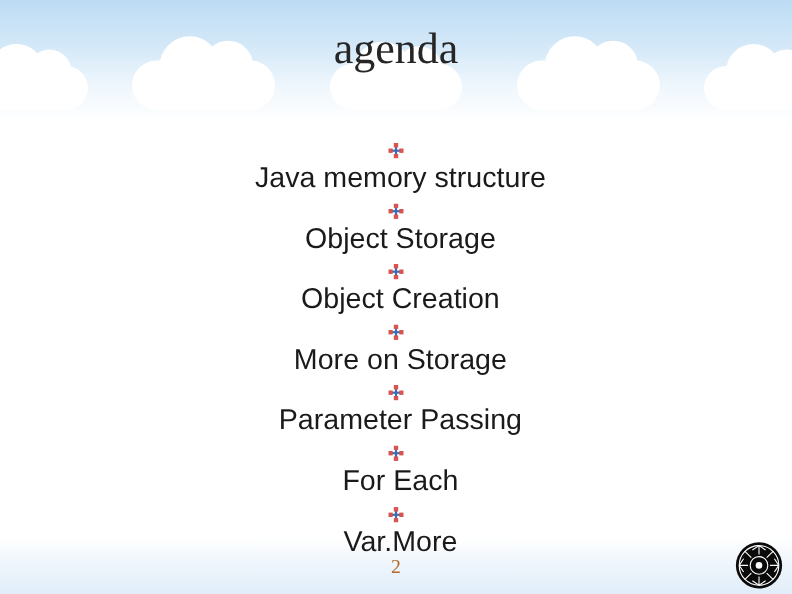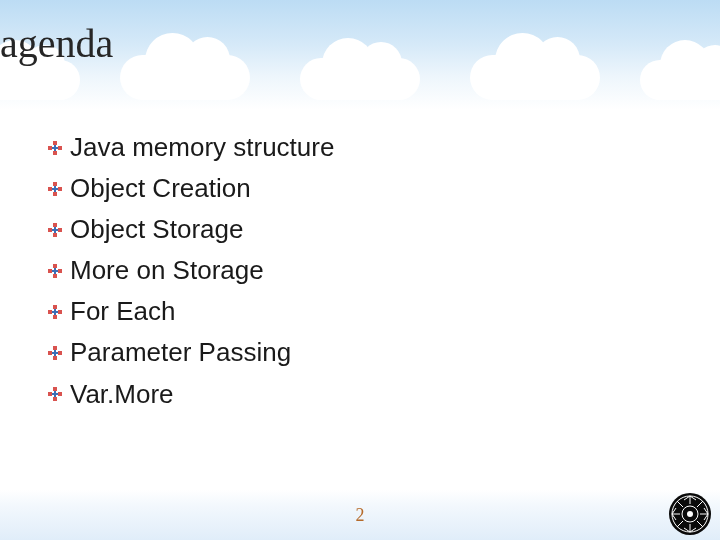--- a/index.html
+++ b/index.html
@@ -41,36 +41,38 @@
   .c4::before { width: 55px; height: 55px; top: -22px; left: 25px; }
   .c4::after { width: 45px; height: 45px; top: -18px; left: 65px; }
   .c5 { width: 110px; height: 40px; top: 60px; left: 640px; }
   .c5::before { width: 50px; height: 50px; top: -20px; left: 20px; }
   .c5::after { width: 40px; height: 40px; top: -15px; left: 55px; }
 
   .title {
     position: absolute;
     top: 20px;
     left: 0; right: 0;
+    text-align: center;
     font-family: Garamond, "Times New Roman", serif;
     font-size: 40px;
     color: #262626;
     z-index: 2;
   }
   .content {
     position: absolute;
     top: 130px;
     left: 48px;
     right: 40px;
     z-index: 2;
   }
   .item {
     display: flex;
     align-items: center;
     margin-bottom: 6px;
+    flex-direction: column;
   }
   .bullet {
     width: 14px;
     height: 14px;
     flex-shrink: 0;
     margin-right: 8px;
     position: relative;
   }
   .bullet svg { display: block; }
   .item-text {
@@ -133,73 +135,73 @@
       <span class="bullet">
         <svg width="14" height="14" viewBox="0 0 14 14">
   <rect x="6" y="1" width="2" height="12" fill="#3a6fb7"></rect>
   <rect x="1" y="6" width="12" height="2" fill="#3a6fb7"></rect>
   <rect x="5" y="0" width="4" height="4" fill="#d9534f"></rect>
   <rect x="5" y="10" width="4" height="4" fill="#d9534f"></rect>
   <rect x="0" y="5" width="4" height="4" fill="#d9534f"></rect>
   <rect x="10" y="5" width="4" height="4" fill="#d9534f"></rect>
 </svg>
       </span>
+      <span class="item-text">Object Storage</span>
+    </div>
+    <div class="item">
+      <span class="bullet">
+        <svg width="14" height="14" viewBox="0 0 14 14">
+  <rect x="6" y="1" width="2" height="12" fill="#3a6fb7"></rect>
+  <rect x="1" y="6" width="12" height="2" fill="#3a6fb7"></rect>
+  <rect x="5" y="0" width="4" height="4" fill="#d9534f"></rect>
+  <rect x="5" y="10" width="4" height="4" fill="#d9534f"></rect>
+  <rect x="0" y="5" width="4" height="4" fill="#d9534f"></rect>
+  <rect x="10" y="5" width="4" height="4" fill="#d9534f"></rect>
+</svg>
+      </span>
       <span class="item-text">Object Creation</span>
     </div>
     <div class="item">
       <span class="bullet">
         <svg width="14" height="14" viewBox="0 0 14 14">
   <rect x="6" y="1" width="2" height="12" fill="#3a6fb7"></rect>
   <rect x="1" y="6" width="12" height="2" fill="#3a6fb7"></rect>
   <rect x="5" y="0" width="4" height="4" fill="#d9534f"></rect>
   <rect x="5" y="10" width="4" height="4" fill="#d9534f"></rect>
   <rect x="0" y="5" width="4" height="4" fill="#d9534f"></rect>
   <rect x="10" y="5" width="4" height="4" fill="#d9534f"></rect>
 </svg>
       </span>
-      <span class="item-text">Object Storage</span>
-    </div>
-    <div class="item">
-      <span class="bullet">
-        <svg width="14" height="14" viewBox="0 0 14 14">
-  <rect x="6" y="1" width="2" height="12" fill="#3a6fb7"></rect>
-  <rect x="1" y="6" width="12" height="2" fill="#3a6fb7"></rect>
-  <rect x="5" y="0" width="4" height="4" fill="#d9534f"></rect>
-  <rect x="5" y="10" width="4" height="4" fill="#d9534f"></rect>
-  <rect x="0" y="5" width="4" height="4" fill="#d9534f"></rect>
-  <rect x="10" y="5" width="4" height="4" fill="#d9534f"></rect>
-</svg>
-      </span>
       <span class="item-text">More on Storage</span>
     </div>
     <div class="item">
       <span class="bullet">
         <svg width="14" height="14" viewBox="0 0 14 14">
   <rect x="6" y="1" width="2" height="12" fill="#3a6fb7"></rect>
   <rect x="1" y="6" width="12" height="2" fill="#3a6fb7"></rect>
   <rect x="5" y="0" width="4" height="4" fill="#d9534f"></rect>
   <rect x="5" y="10" width="4" height="4" fill="#d9534f"></rect>
   <rect x="0" y="5" width="4" height="4" fill="#d9534f"></rect>
   <rect x="10" y="5" width="4" height="4" fill="#d9534f"></rect>
 </svg>
       </span>
+      <span class="item-text">Parameter Passing</span>
+    </div>
+    <div class="item">
+      <span class="bullet">
+        <svg width="14" height="14" viewBox="0 0 14 14">
+  <rect x="6" y="1" width="2" height="12" fill="#3a6fb7"></rect>
+  <rect x="1" y="6" width="12" height="2" fill="#3a6fb7"></rect>
+  <rect x="5" y="0" width="4" height="4" fill="#d9534f"></rect>
+  <rect x="5" y="10" width="4" height="4" fill="#d9534f"></rect>
+  <rect x="0" y="5" width="4" height="4" fill="#d9534f"></rect>
+  <rect x="10" y="5" width="4" height="4" fill="#d9534f"></rect>
+</svg>
+      </span>
       <span class="item-text">For Each</span>
-    </div>
-    <div class="item">
-      <span class="bullet">
-        <svg width="14" height="14" viewBox="0 0 14 14">
-  <rect x="6" y="1" width="2" height="12" fill="#3a6fb7"></rect>
-  <rect x="1" y="6" width="12" height="2" fill="#3a6fb7"></rect>
-  <rect x="5" y="0" width="4" height="4" fill="#d9534f"></rect>
-  <rect x="5" y="10" width="4" height="4" fill="#d9534f"></rect>
-  <rect x="0" y="5" width="4" height="4" fill="#d9534f"></rect>
-  <rect x="10" y="5" width="4" height="4" fill="#d9534f"></rect>
-</svg>
-      </span>
-      <span class="item-text">Parameter Passing</span>
     </div>
     <div class="item">
       <span class="bullet">
         <svg width="14" height="14" viewBox="0 0 14 14">
   <rect x="6" y="1" width="2" height="12" fill="#3a6fb7"></rect>
   <rect x="1" y="6" width="12" height="2" fill="#3a6fb7"></rect>
   <rect x="5" y="0" width="4" height="4" fill="#d9534f"></rect>
   <rect x="5" y="10" width="4" height="4" fill="#d9534f"></rect>
   <rect x="0" y="5" width="4" height="4" fill="#d9534f"></rect>
   <rect x="10" y="5" width="4" height="4" fill="#d9534f"></rect>

